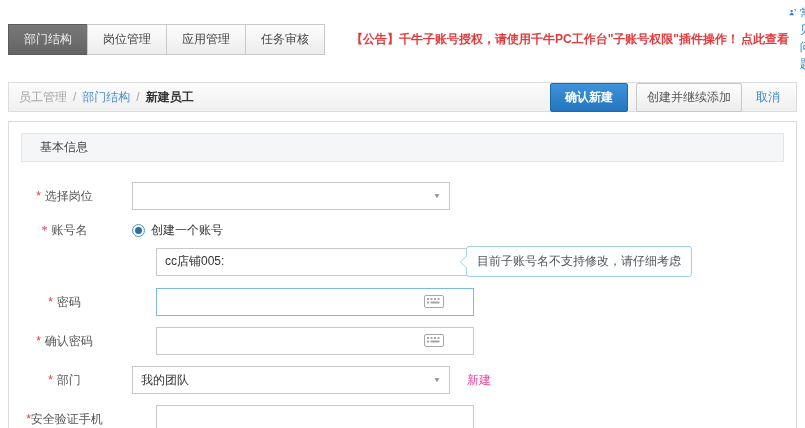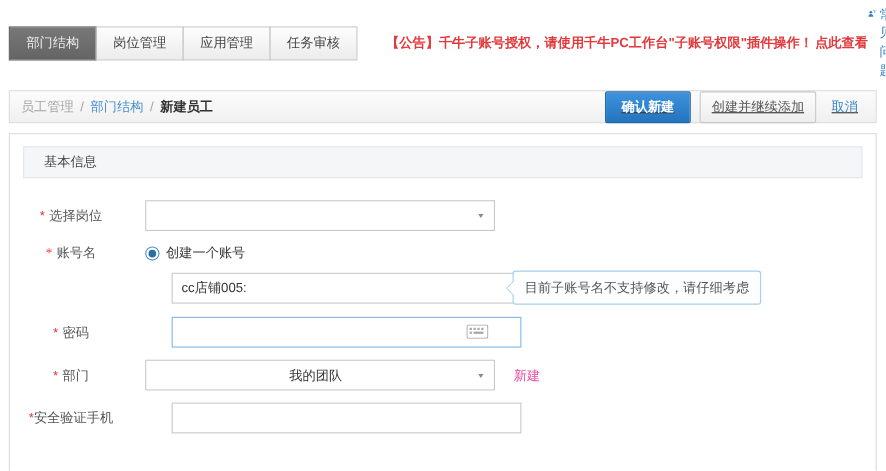--- a/index.html
+++ b/index.html
@@ -18,21 +18,21 @@
   .help { margin-left:auto; display:flex; align-items:flex-start; color:#2f81c9; cursor:pointer; }
   .help svg { margin-right:3px; }
 
   
   .crumbbar { margin:9px 8px 0; height:30px; border:1px solid #dcdcdc;
     background:linear-gradient(#fcfcfc,#f0f0f0); display:flex; align-items:center; padding:0 10px; }
   .crumb-muted { color:#a5a5a5; }
   .crumb-sep { color:#a5a5a5; margin:0 6px; }
   .crumb-link { color:#4a8fce; cursor:pointer; }
   .crumb-current { color:#333; font-weight:bold; }
-  .actions { margin-left:auto; display:flex; align-items:center;text-decoration:underline; }
+  .actions { margin-left:auto; display:flex; align-items:center; }
   .btn-primary { background:linear-gradient(#3d93dc,#2374bd); border:1px solid #1f68ab; color:#fff;
     font-weight:bold; padding:5px 14px; border-radius:2px; cursor:pointer; font-size:12px;
     font-family:inherit; }
   .btn-secondary { background:linear-gradient(#fdfdfd,#ededed); border:1px solid #c8c8c8; color:#555;
     padding:5px 10px; border-radius:2px; cursor:pointer; margin-left:8px; font-size:12px;
     font-family:inherit; }
   .btn-cancel { color:#3a87c8; margin:0 6px 0 14px; cursor:pointer; }
 
   
   .panel { margin:9px 8px 0; border:1px solid #dcdcdc; height:600px; padding:11px 12px; }
@@ -47,21 +47,21 @@
 
   .input-wrap { position:relative; width:318px; }
   .txt { width:318px; height:28px; border:1px solid #c9c9c9; padding:0 8px; font-size:12px;
     color:#333; font-family:inherit; background:#fff;margin-left:24px; }
   .txt.blue { border-color:#7cb8e8; }
   .kbd-icon { position:absolute; right:6px; top:7px; }
 
   .select { width:318px; height:28px; border:1px solid #c9c9c9; background:#fff; display:flex;
     align-items:center; padding:0 8px; cursor:pointer; color:#333; }
   .select .caret { margin-left:auto; color:#8a8a8a; font-size:8px; transform:scaleY(0.8); }
-  .select .val { flex:1;text-align:center; }
+  .select .val { flex:1; }
 
   .radio-line { display:flex; align-items:center; }
   .radio { width:13px; height:13px; border-radius:50%; border:1px solid #4f94cd; background:#fff;
     display:inline-flex; align-items:center; justify-content:center; margin-right:6px; cursor:pointer; }
   .radio .dot { width:7px; height:7px; border-radius:50%; background:#2e6da4; }
 
   .tooltip { position:relative; margin-left:16px; border:1px solid #a3cfec; background:#fdfeff;
     padding:6px 10px; color:#555; border-radius:3px; white-space:nowrap; }
   .tooltip:before { content:""; position:absolute; left:-7px; top:8px; border:7px solid transparent;
     border-left:none; border-right:7px solid #a3cfec; }
@@ -152,20 +152,37 @@
           <rect x="3" y="3" width="2" height="2" fill="#a7a7a7"></rect>
             <rect x="6.5" y="3" width="2" height="2" fill="#a7a7a7"></rect>
           <rect x="10" y="3" width="2" height="2" fill="#a7a7a7"></rect>
             <rect x="13.5" y="3" width="2" height="2" fill="#a7a7a7"></rect>
           <rect x="3" y="6.5" width="2" height="2" fill="#a7a7a7"></rect>
             <rect x="6.5" y="6.5" width="9" height="2" fill="#a7a7a7"></rect>
         </svg>
       </div>
     </div>
 
+    <div class="row">
+      <div class="lbl">
+        <span class="star">*</span><span>确认密码</span>
+      </div>
+      <div class="input-wrap">
+        <input class="txt" type="text" style="">
+        <svg class="kbd-icon" width="20" height="13" viewBox="0 0 20 13">
+          <rect x="0.5" y="0.5" width="19" height="12" rx="1.5" fill="#fff" stroke="#a7a7a7"></rect>
+          <rect x="3" y="3" width="2" height="2" fill="#a7a7a7"></rect>
+            <rect x="6.5" y="3" width="2" height="2" fill="#a7a7a7"></rect>
+          <rect x="10" y="3" width="2" height="2" fill="#a7a7a7"></rect>
+            <rect x="13.5" y="3" width="2" height="2" fill="#a7a7a7"></rect>
+          <rect x="3" y="6.5" width="2" height="2" fill="#a7a7a7"></rect>
+            <rect x="6.5" y="6.5" width="9" height="2" fill="#a7a7a7"></rect>
+        </svg>
+      </div>
+    </div>
 
     <div class="row">
       <div class="lbl">
         <span class="star">*</span><span>部门</span>
       </div>
       <div class="select">
         <span class="val">我的团队</span>
         <span class="caret">▼</span>
       </div>
       <span class="link-new">新建</span>

